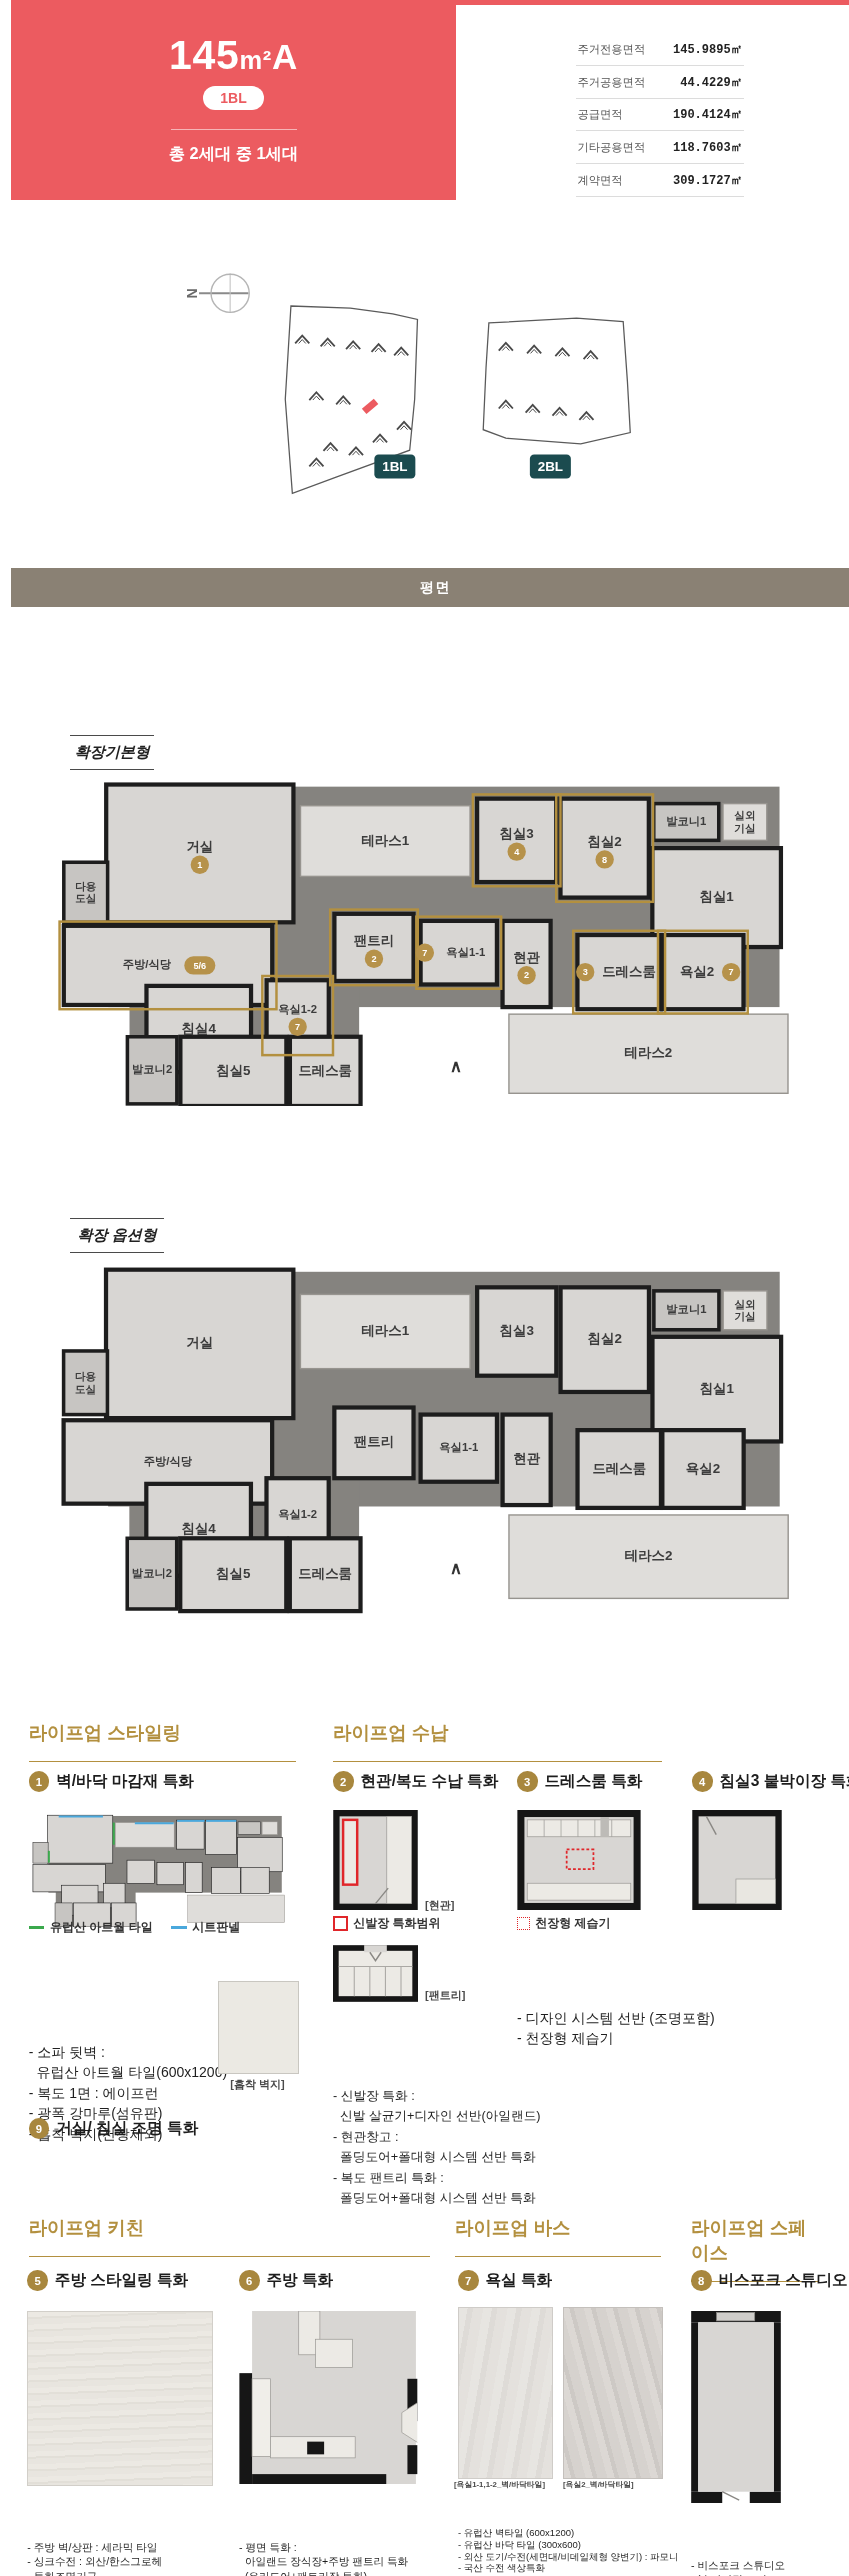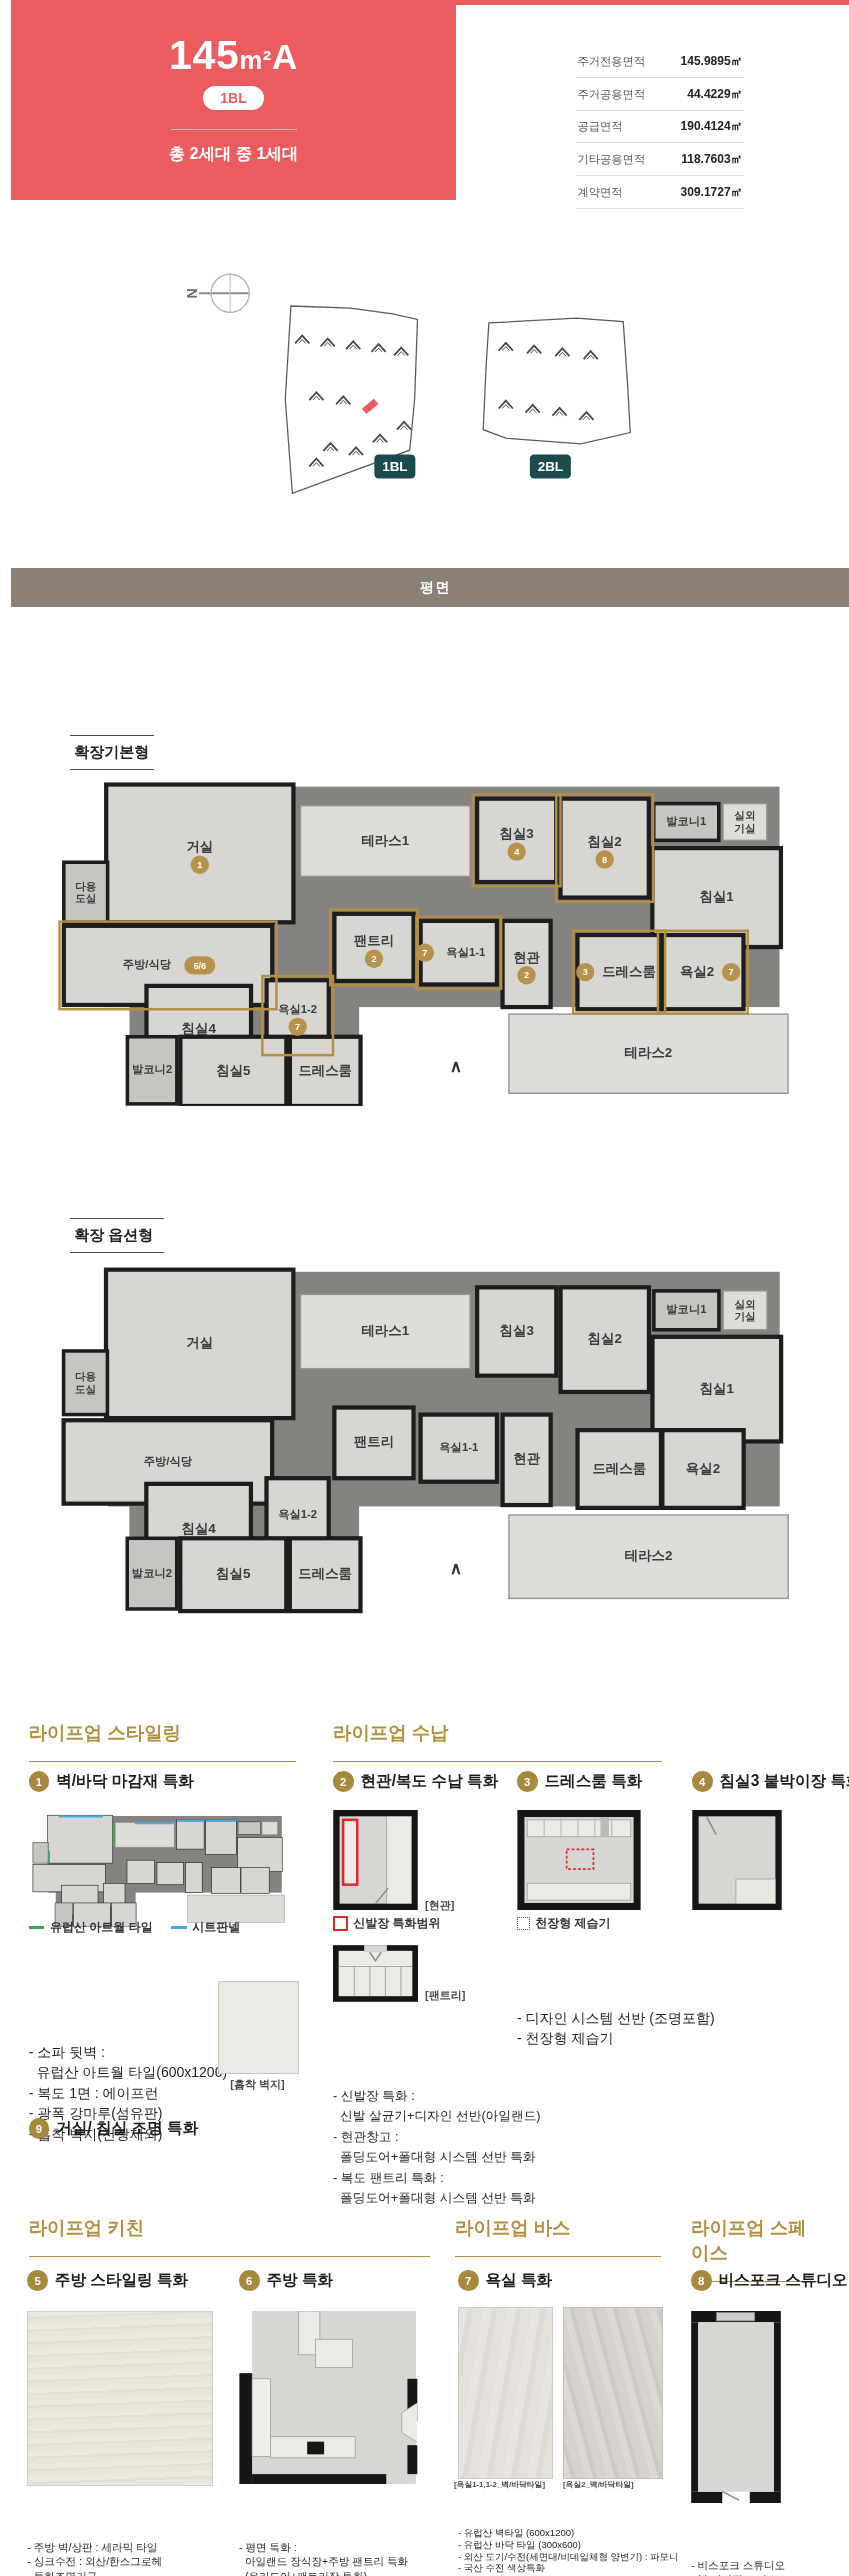--- a/index.html
+++ b/index.html
@@ -15,32 +15,32 @@
   display:flex;flex-direction:column;align-items:center;justify-content:center;}
 .hdr-title{font-weight:600;letter-spacing:0.7px;line-height:1;}
 .hdr-title .n{font-size:41px;}
 .hdr-title .u{font-size:25.5px;}
 .hdr-title .v{font-size:35px;}
 .hdr-pill{margin-top:10px;background:#fff;color:var(--red);font-size:14px;font-weight:bold;
   padding:4.2px 17px;border-radius:14px;}
 .hdr-div{width:126px;height:0.7px;background:rgba(255,255,255,.55);margin:18.4px 0 14px;}
 .hdr-sub{font-size:16.3px;font-weight:bold;}
 .hdr-right{left:445px;top:0;width:404px;height:200px;border-top:5px solid var(--red);box-sizing:border-box;}
-.area-table{position:absolute;left:120px;top:40px;width:168px;}
+.area-table{position:absolute;left:120px;top:28px;width:168px;font-family:Liberation Mono, monospace;}
 .at-row{display:flex;justify-content:space-between;align-items:baseline;
   padding:7.8px 1.4px 7px;border-bottom:0.7px solid var(--line);}
 .at-label{font-size:11.3px;color:#555;}
 .at-value{font-size:12px;font-weight:bold;color:#222;}
 
 
 .secbar{left:0;width:849px;height:39px;background:var(--bar);color:#fff;
   display:flex;align-items:center;justify-content:center;font-size:14px;font-weight:bold;letter-spacing:1.4px;}
 .bar-plan{top:568px;} .bar-opt{top:1664px;}
 .planlbl{border-top:1.4px solid #4a4a4a;border-bottom:0.7px solid #4a4a4a;
-  font-size:15px;font-weight:bold;color:#222;padding:7px 4.2px;}
+  font-size:15px;font-weight:bold;color:#222;text-align:center;padding:7px 4.2px;font-style:italic;}
 .lbl1{left:59px;top:735px;width:76px;} .lbl2{left:59px;top:1218px;width:86px;}
 
 
 svg{display:block;}
 svg text{font-family:"Liberation Sans",sans-serif;}
 .rm{font-size:19px;font-weight:600;fill:#3c3c3c;text-anchor:middle;dominant-baseline:middle;}
 .rm.md{font-size:16px;} .rm.sm{font-size:15px;}
 .bdg{font-size:13px;font-weight:bold;fill:#fff;text-anchor:middle;dominant-baseline:middle;}
 .arrow{font-size:24px;font-weight:bold;fill:#333;text-anchor:middle;}
 .blbadge{font-size:19px;font-weight:bold;fill:#fff;text-anchor:middle;dominant-baseline:middle;}

